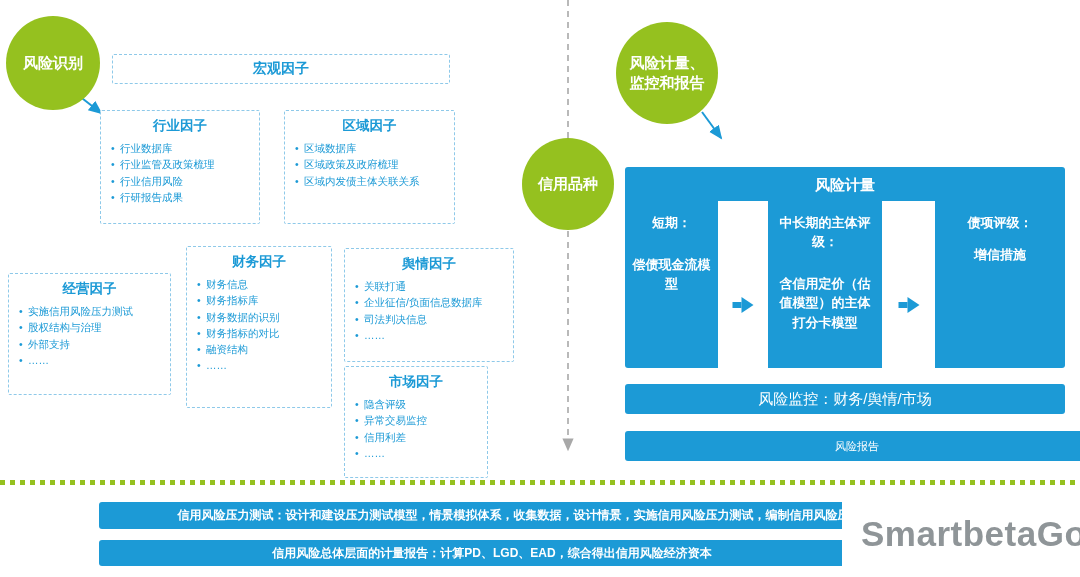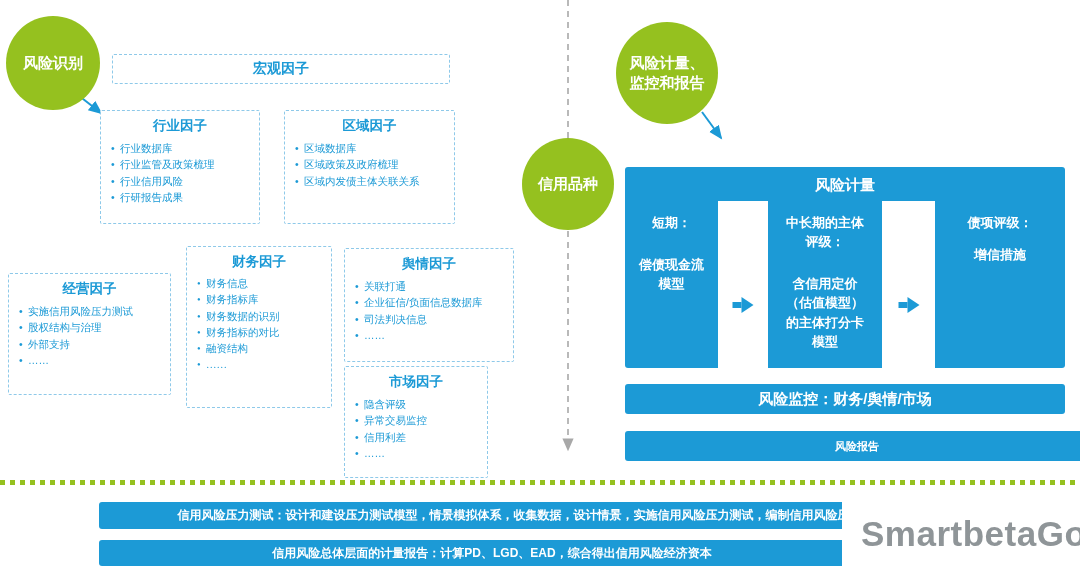--- a/index.html
+++ b/index.html
@@ -28,43 +28,43 @@
   .fbox{position:absolute;border:1px dashed var(--box_border,#8ec9e9);border-radius:2px;background:#fff;}
   .fbox-title{text-align:center;color:var(--blue,#1c9ad6);font-weight:bold;font-size:13.5px;padding-top:6px;}
   .fbox-list{margin:5px 6px 4px 8px;padding:0;list-style:none;}
   .fbox-list li{position:relative;color:var(--blue,#1c9ad6);font-size:10.5px;line-height:1.55;padding-left:11px;}
   .fbox-list li::before{content:"•";position:absolute;left:2px;}
   .box-macro{left:112px;top:54px;width:338px;height:30px;display:flex;align-items:center;justify-content:center;}
   .box-macro .fbox-title{padding-top:0;font-size:14px;}
   .box-industry{left:100px;top:110px;width:160px;height:114px;}
   .box-region{left:284px;top:110px;width:171px;height:114px;}
   .box-operating{left:8px;top:253px;width:163px;height:122px;margin-top:20px;}
-  .box-financial{left:186px;top:246px;width:146px;height:162px;font-family:Liberation Serif, serif;}
+  .box-financial{left:186px;top:246px;width:146px;height:162px;}
   .box-sentiment{left:344px;top:248px;width:170px;height:114px;}
   .box-market{left:344px;top:366px;width:144px;height:112px;}
 
   
   .panel{position:absolute;left:625px;top:167px;width:440px;height:201px;background:var(--blue,#1c9ad6);border-radius:3px;}
   .panel-title{height:34px;line-height:36px;text-align:center;color:#fff;font-weight:bold;font-size:15px;}
   .slot{position:absolute;top:34px;bottom:0;background:#fff;}
   .slot1{left:93px;width:50px;}
   .slot2{left:257px;width:53px;}
   .flow-arrow{position:absolute;top:96px;left:50%;transform:translateX(-50%);display:flex;align-items:center;}
   .flow-arrow .stem{width:9px;height:6px;background:var(--blue,#1c9ad6);}
   .flow-arrow .head{width:0;height:0;border-top:8px solid transparent;border-bottom:8px solid transparent;border-left:12px solid var(--blue,#1c9ad6);}
-  .pcol{position:absolute;top:34px;bottom:0;color:#fff;text-align:center;font-weight:bold;font-size:13px;padding:0 14px;}
+  .pcol{position:absolute;top:34px;bottom:0;color:#fff;text-align:center;font-weight:bold;font-size:13px;padding:0 7px;}
   .pcol1{left:0;width:93px;}
   .pcol2{left:143px;width:114px;}
   .pcol3{left:310px;width:130px;}
   .pcol-h{margin-top:13px;line-height:1.45;}
   .pcol-b{margin-top:22px;line-height:1.5;}
   .pcol3 .pcol-b{white-space:pre-line;margin-top:18px;}
   .pcol-f{margin-top:13px;line-height:1.4;}
 
-  .bluebar{position:absolute;background:var(--blue,#1c9ad6);color:#fff;font-weight:bold;
+  .bluebar{position:absolute;background:var(--blue,#1c9ad6);color:#fff;font-weight:normal;
            display:flex;align-items:center;justify-content:center;border-radius:3px;}
   .bar-monitor{left:625px;top:384px;width:440px;height:30px;font-size:15px;}
   .bar-report{left:625px;top:431px;width:464px;height:30px;font-size:11px;}
   .bar-stress{left:99px;top:502px;width:889px;height:27px;font-size:12px;font-weight:600;}
   .bar-summary{left:99px;top:540px;width:786px;height:26px;font-size:12px;font-weight:600;}
 
   
   .dotline{position:absolute;left:0;top:480px;width:1080px;height:5px;
            background-image:repeating-linear-gradient(90deg,var(--green,#95c11f) 0 5px,transparent 5px 10px);}
 

